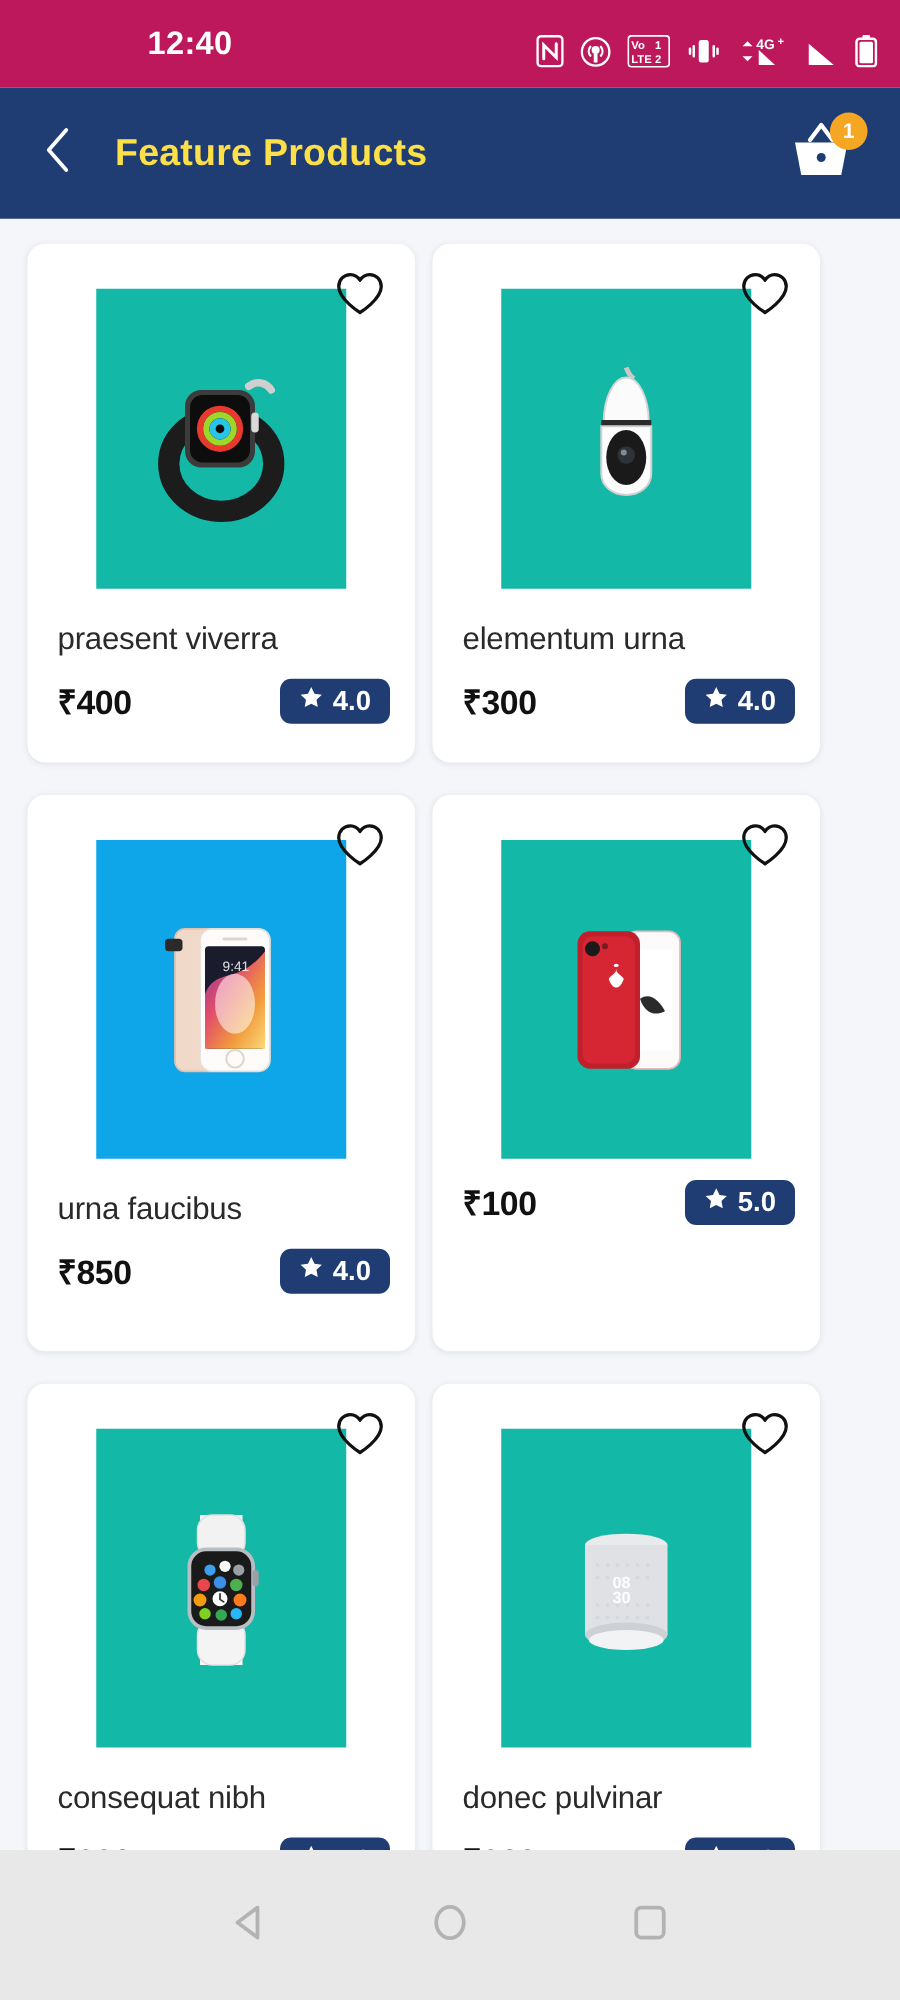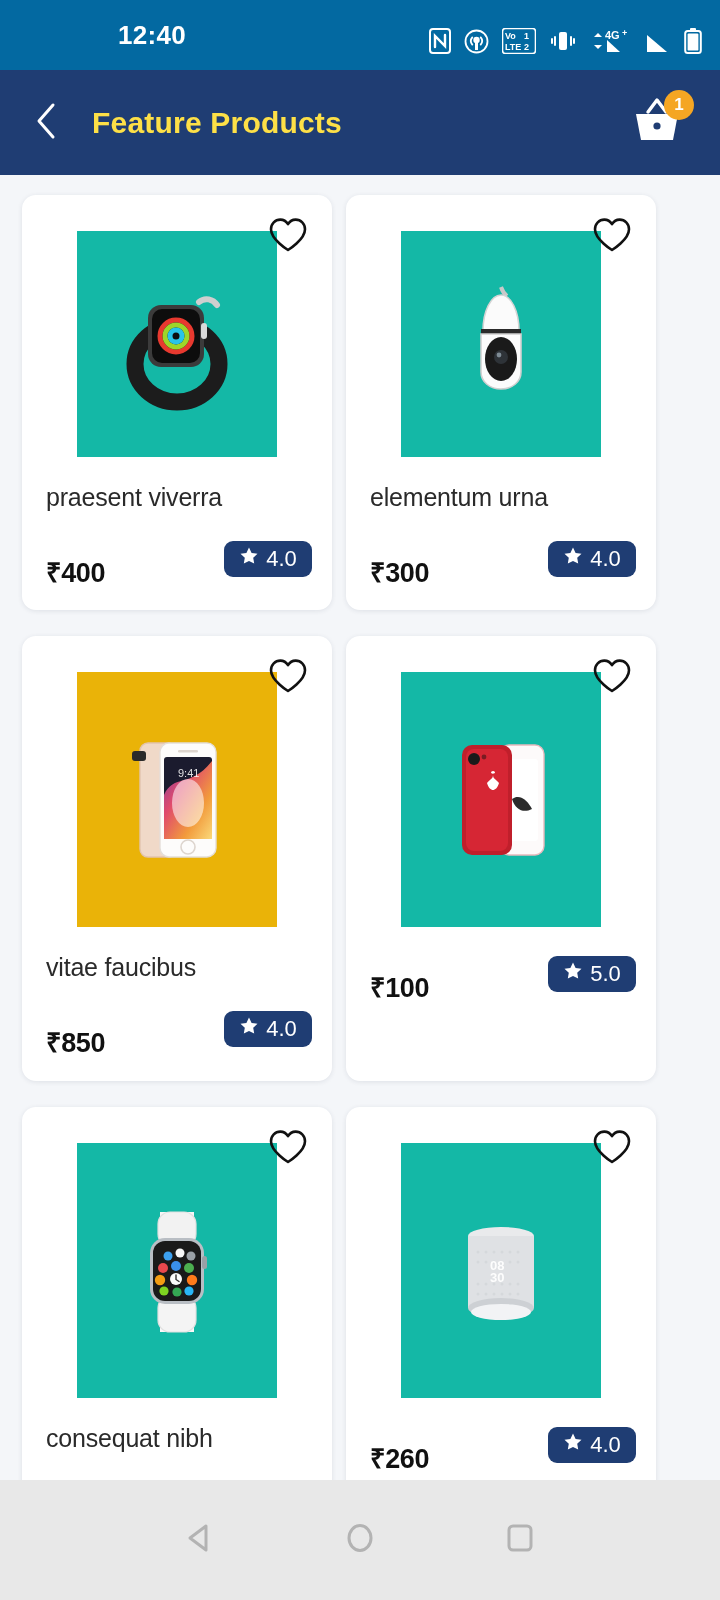--- a/index.html
+++ b/index.html
@@ -6,21 +6,21 @@
   html,body { width:720px; height:1600px; }
   body {
     font-family:"Liberation Sans", sans-serif;
     background:#f4f6f9;
     overflow:hidden;
     position:relative;
   }
 
   
   .statusbar{
-    height:70px; background:#0369a1; color:#fff;
+    height:70px; background:#be185d; color:#fff;
     display:flex; align-items:center; position:relative;
   }
   .sb-time{
     position:absolute; left:118px; top:50%; transform:translateY(-50%);
     font-size:26px; font-weight:600; letter-spacing:.3px;
   }
   .sb-icons{
     position:absolute; right:18px; top:50%; transform:translateY(-50%);
     display:flex; align-items:center; gap:13px;
   }
@@ -79,38 +79,38 @@
     display:flex; align-items:center; justify-content:center;
     cursor:pointer; z-index:4;
   }
 
   .thumb{
     width:200px; height:240px; margin:22px auto 0 auto;
     background:#14b8a6;
     display:flex; align-items:center; justify-content:center;
     overflow:hidden;
   }
-  .thumb.cream{ background:#eab308; }
+  .thumb.cream{ background:#0ea5e9; }
   .thumb.tall{ height:255px; }
 
   .pname{
     font-size:25px; color:#2a2a2a; font-weight:400;
     margin-top:26px; padding-left:10px;
     white-space:pre; letter-spacing:-.2px;
   }
   .prow{
     display:flex; align-items:center; justify-content:space-between;
     margin-top:16px; padding:0 6px 0 10px;
   }
-  .price{ font-size:27px; font-weight:700; color:#111; letter-spacing:-.3px;margin-top:25px; }
+  .price{ font-size:27px; font-weight:700; color:#111; letter-spacing:-.3px; }
   .rating{
     background:#1f3d73; color:#fff; border-radius:9px;
     height:36px; min-width:88px; padding:0 13px;
     display:flex; align-items:center; justify-content:center; gap:7px;
-    font-size:22px; font-weight:400;
+    font-size:22px; font-weight:700;
   }
 
   
   .navbar{
     position:absolute; left:0; right:0; bottom:0;
     height:120px; background:#e8e8e8;
     display:flex; align-items:center; justify-content:space-around;
     padding:0 120px;
   }
   .navbtn{ width:70px; height:70px; display:flex; align-items:center; justify-content:center; cursor:pointer; }
@@ -293,21 +293,21 @@
               <stop offset="100%" stop-color="#fad97a"></stop>
           </linearGradient>
         </defs>
         <path d="M62 70c10-22 26-6 48-34v78H62z" fill="url(#iphg)"></path>
         <ellipse cx="86" cy="78" rx="16" ry="24" fill="#fff" opacity=".55"></ellipse>
         <text x="76" y="52" font-family="Liberation Sans, sans-serif" font-size="11" fill="#fff" opacity=".85">9:41</text>
         <circle cx="86" cy="122" r="7" fill="none" stroke="#ddd5ce" stroke-width="1.6"></circle>
         <rect x="76" y="25" width="20" height="2.4" rx="1.2" fill="#ddd5ce"></rect>
       </svg>
     </div>
-    <div class="pname">vitae faucibus</div>
+    <div class="pname">urna faucibus</div>
     <div class="prow">
       <div class="price">₹850</div>
       <div class="rating">
         <span>
           <svg width="20" height="20" viewBox="0 0 20 20">
               <path d="M10 1.5l2.6 5.4 5.9.8-4.3 4.1 1 5.8L10 14.9 4.8 17.6l1-5.8L1.5 7.7l5.9-.8z" fill="#fff"></path>
             </svg>
         </span>
         <span>4.0</span>
       </div>
@@ -430,20 +430,21 @@
             <circle cx="60" cy="98" r="1.5"></circle>
             <circle cx="68" cy="98" r="1.5"></circle>
           <circle cx="76" cy="98" r="1.5"></circle>
             <circle cx="84" cy="98" r="1.5"></circle>
             <circle cx="92" cy="98" r="1.5"></circle>
         </g>
         <text x="64" y="74" font-family="Liberation Sans, sans-serif" font-size="13" font-weight="bold" fill="#fdfdfd">08</text>
         <text x="64" y="86" font-family="Liberation Sans, sans-serif" font-size="13" font-weight="bold" fill="#fdfdfd">30</text>
       </svg>
     </div>
+    <div class="pname">donec pulvinar</div>
     <div class="prow">
       <div class="price">₹260</div>
       <div class="rating">
         <span>
           <svg width="20" height="20" viewBox="0 0 20 20">
               <path d="M10 1.5l2.6 5.4 5.9.8-4.3 4.1 1 5.8L10 14.9 4.8 17.6l1-5.8L1.5 7.7l5.9-.8z" fill="#fff"></path>
             </svg>
         </span>
         <span>4.0</span>
       </div>

